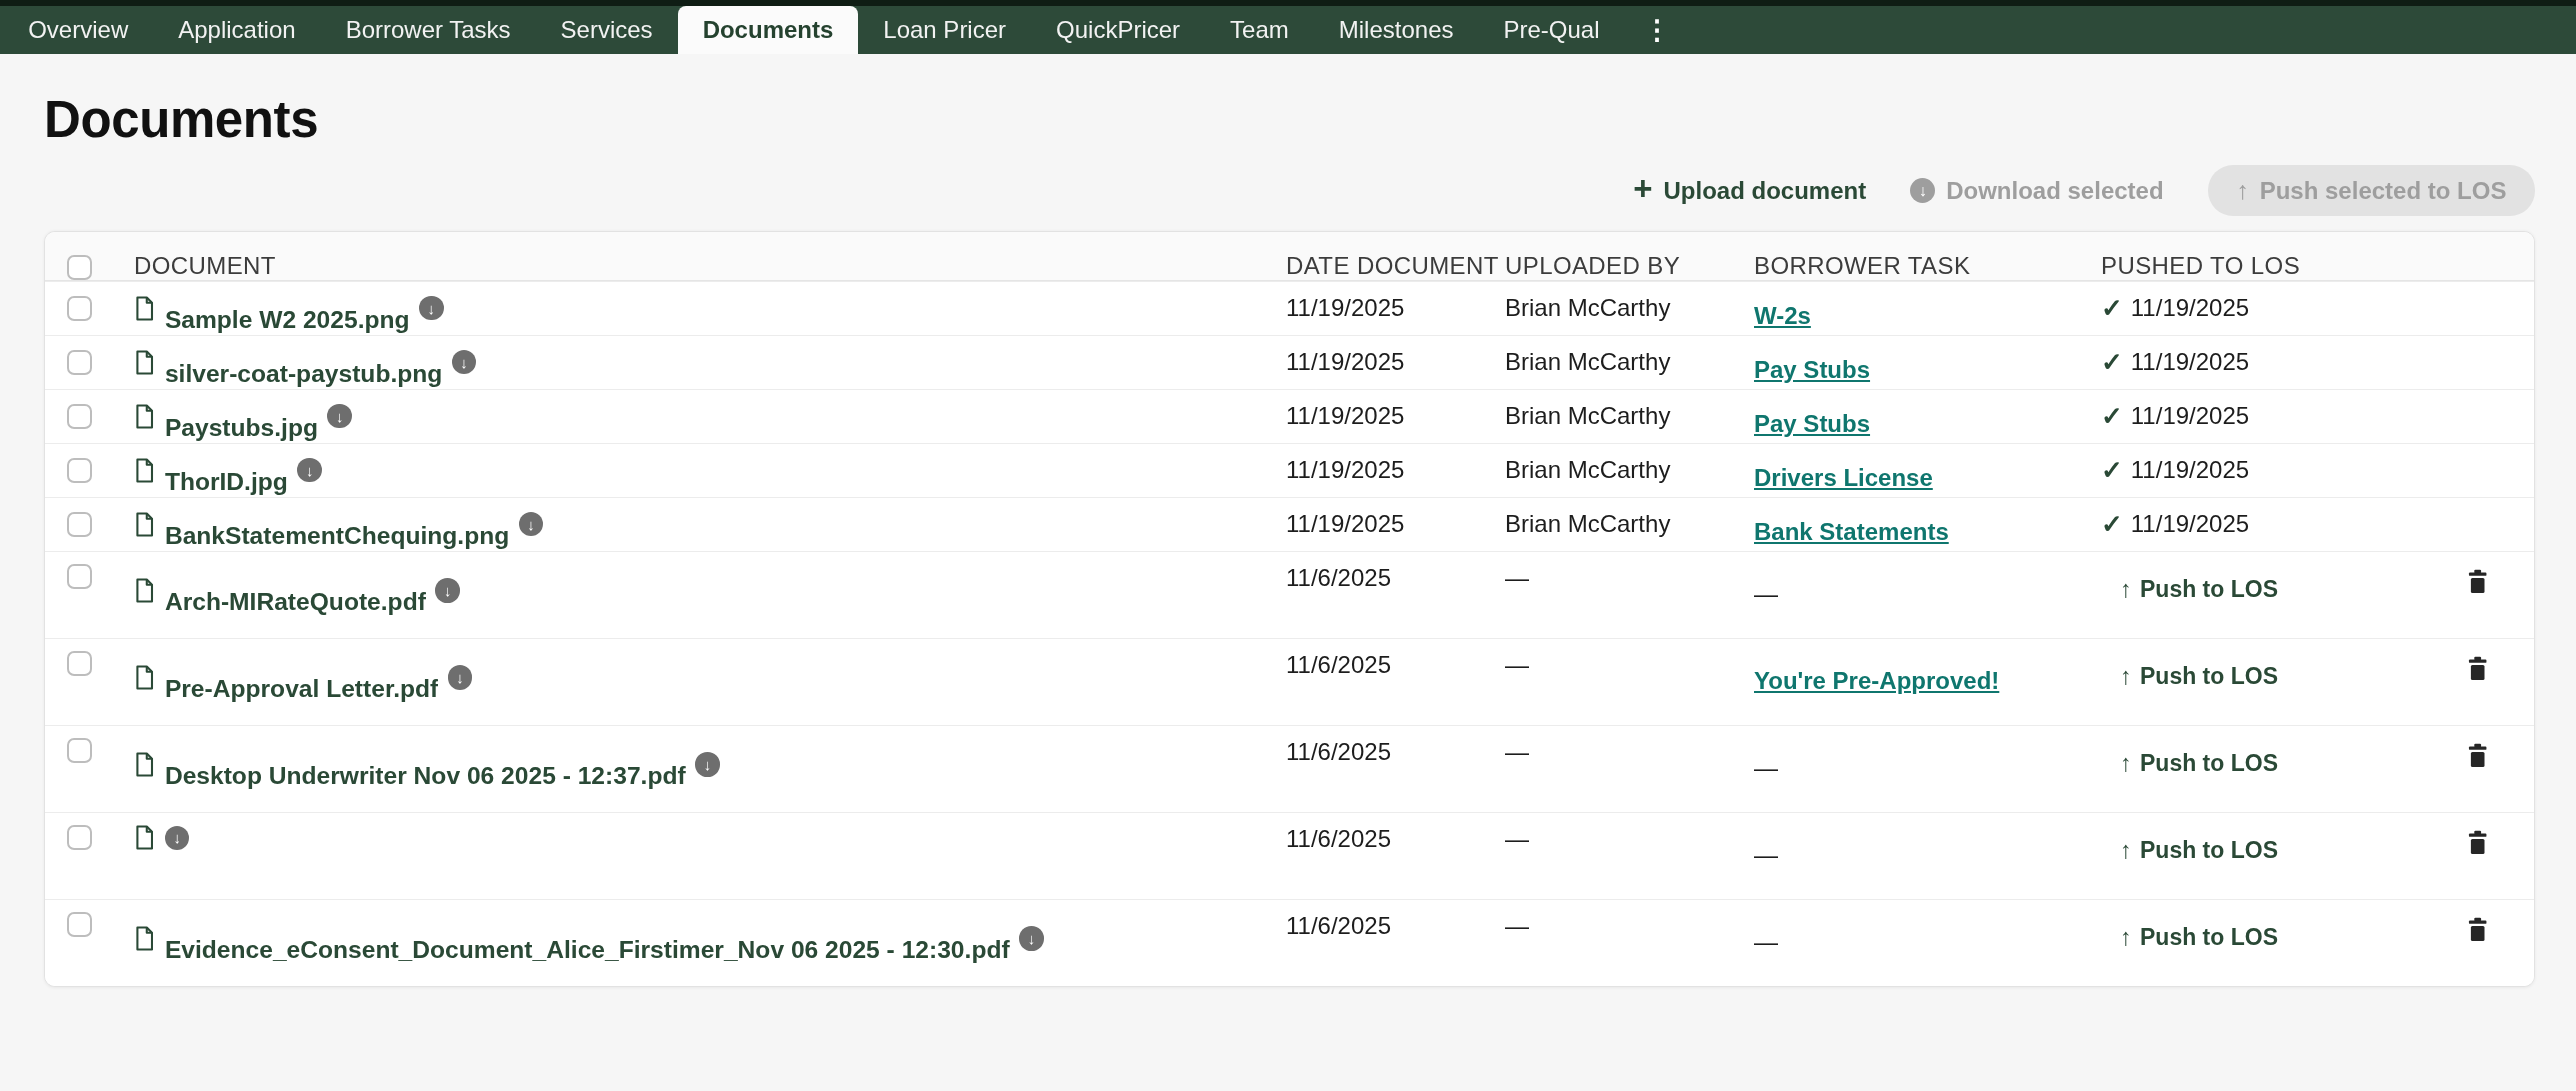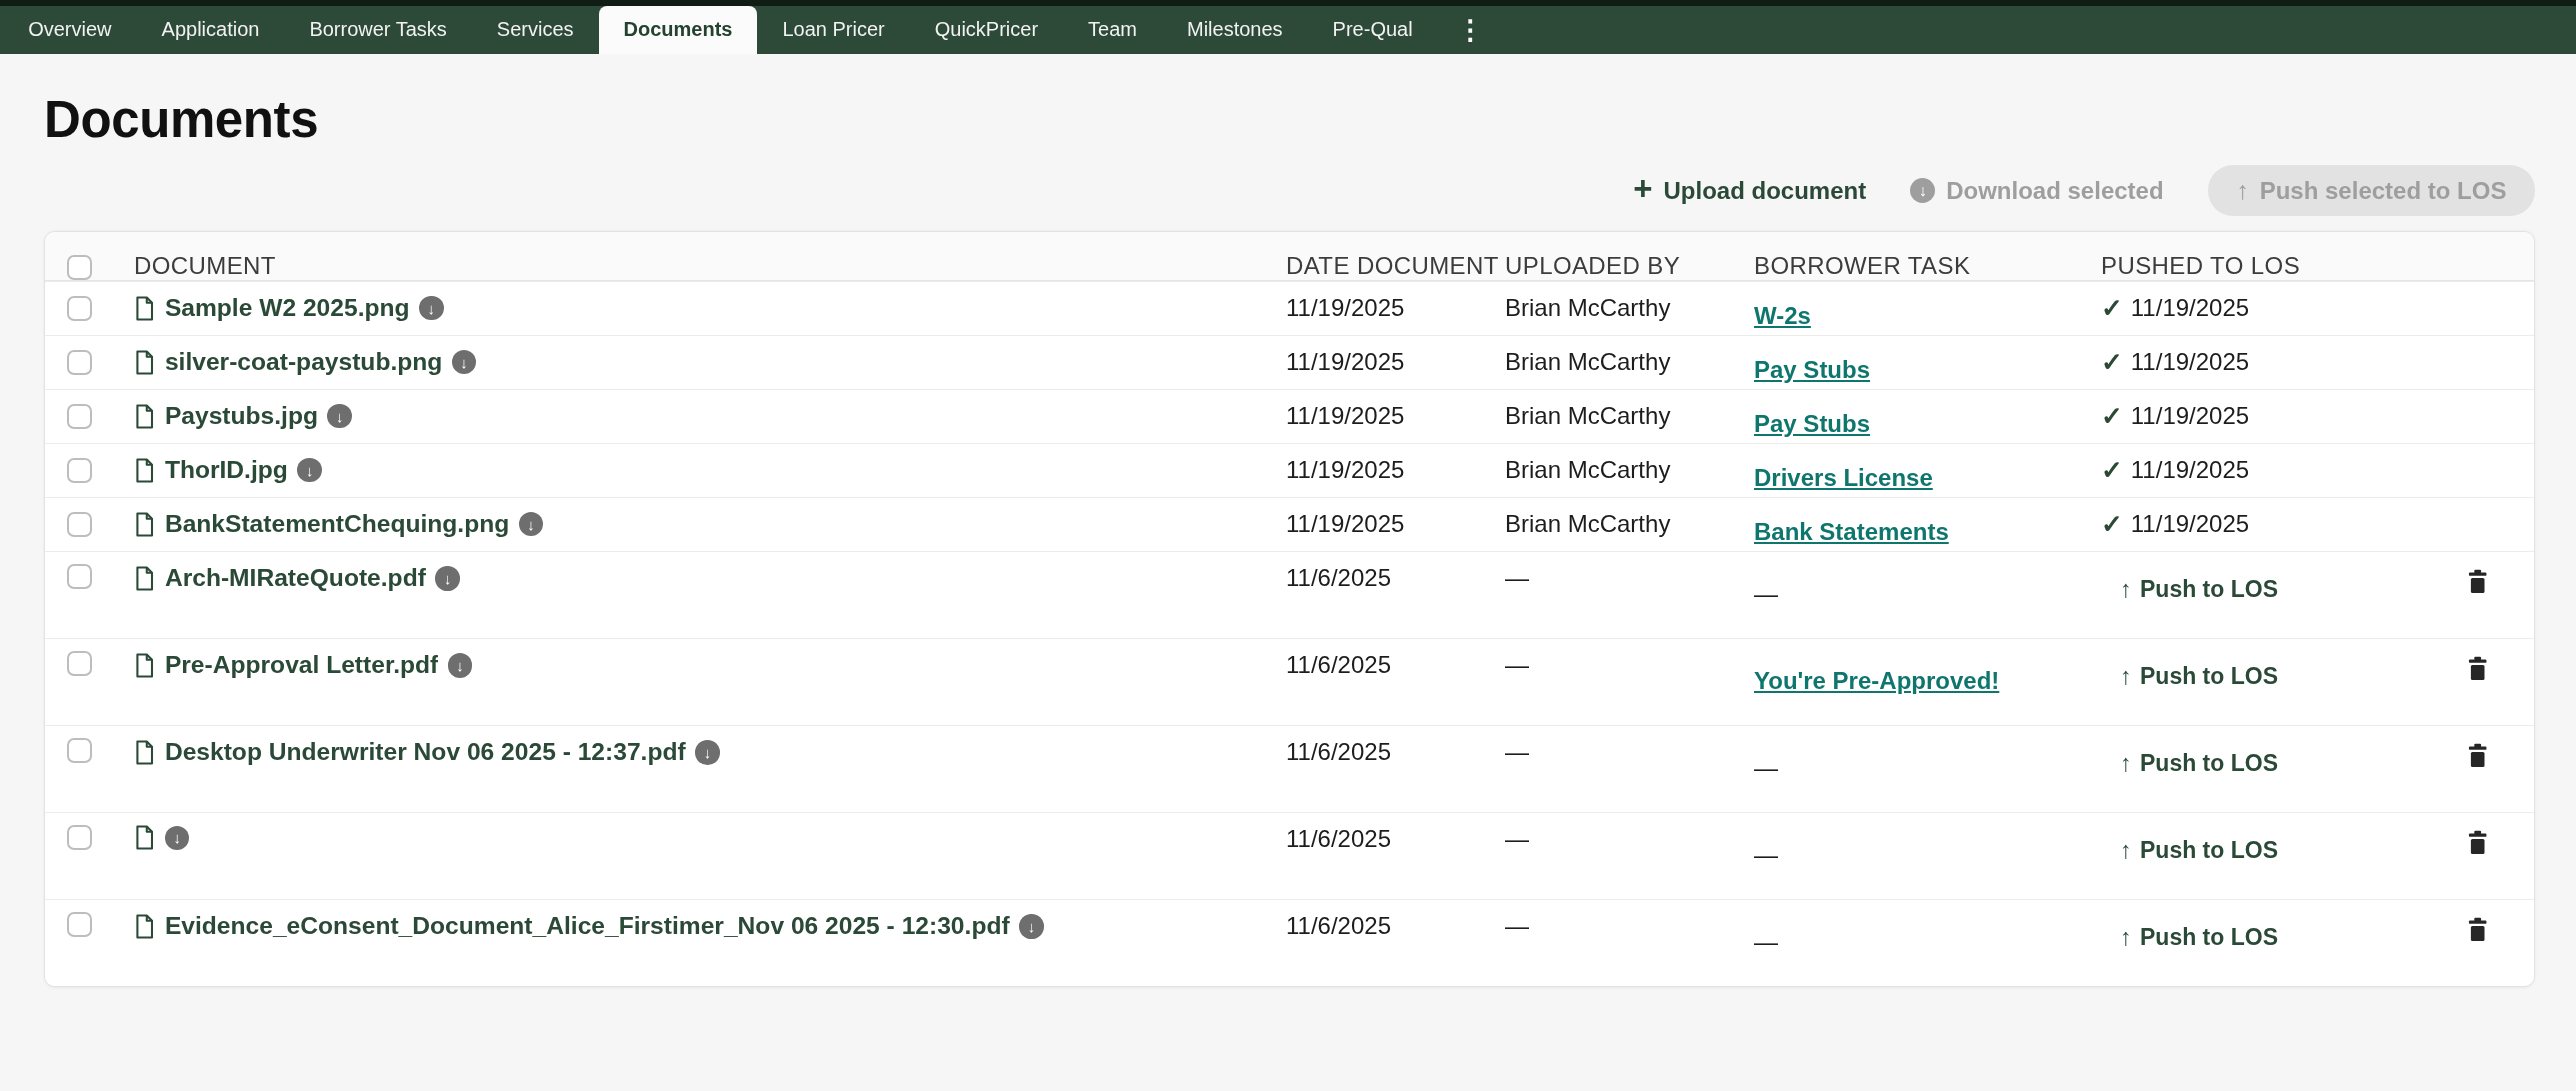--- a/index.html
+++ b/index.html
@@ -23,21 +23,21 @@
     height: 5.6px; background: #0f1d14;
   }
   .nav {
     display: flex; align-items: stretch;
     height: 48px; padding-left: 3.2px;
   }
   .nav-item {
     display: flex; align-items: center;
     padding: 0 25px;
     color: #f2f2f2;
-    font-size: 20px;
+    font-size: 24px;
     cursor: pointer;
     white-space: nowrap;
   }
   .nav-item.active {
     background: #fbfbfb;
     color: #25422f;
     font-weight: 700;
     border-radius: 8px 8px 0 0;
   }
   .nav-kebab {
@@ -131,21 +131,21 @@
     width: 25px; height: 25px;
     border: 2.4px solid #bdbdbd;
     border-radius: 7.1px;
     background: #ffffff;
     cursor: pointer;
   }
 
   .file-icon { display: inline-flex; flex-shrink: 0; }
   .file-name {
     color: #2a4936; font-weight: 700; font-size: 24.6px;
-    cursor: pointer; white-space: nowrap; overflow: hidden; text-overflow: ellipsis;
+    cursor: pointer; white-space: nowrap; overflow: hidden; text-overflow: ellipsis; margin-top: 24px;
   }
   .dl-badge {
     display: inline-flex; align-items: center; justify-content: center;
     width: 24.6px; height: 24.6px; border-radius: 50%;
     background: #6e6e6e; color: #ffffff;
     font-size: 15px; font-weight: 700;
     flex-shrink: 0; cursor: pointer;
   }
 
   .task-link { color: #0f766e; font-weight: 700; cursor: pointer; text-decoration: underline; }

